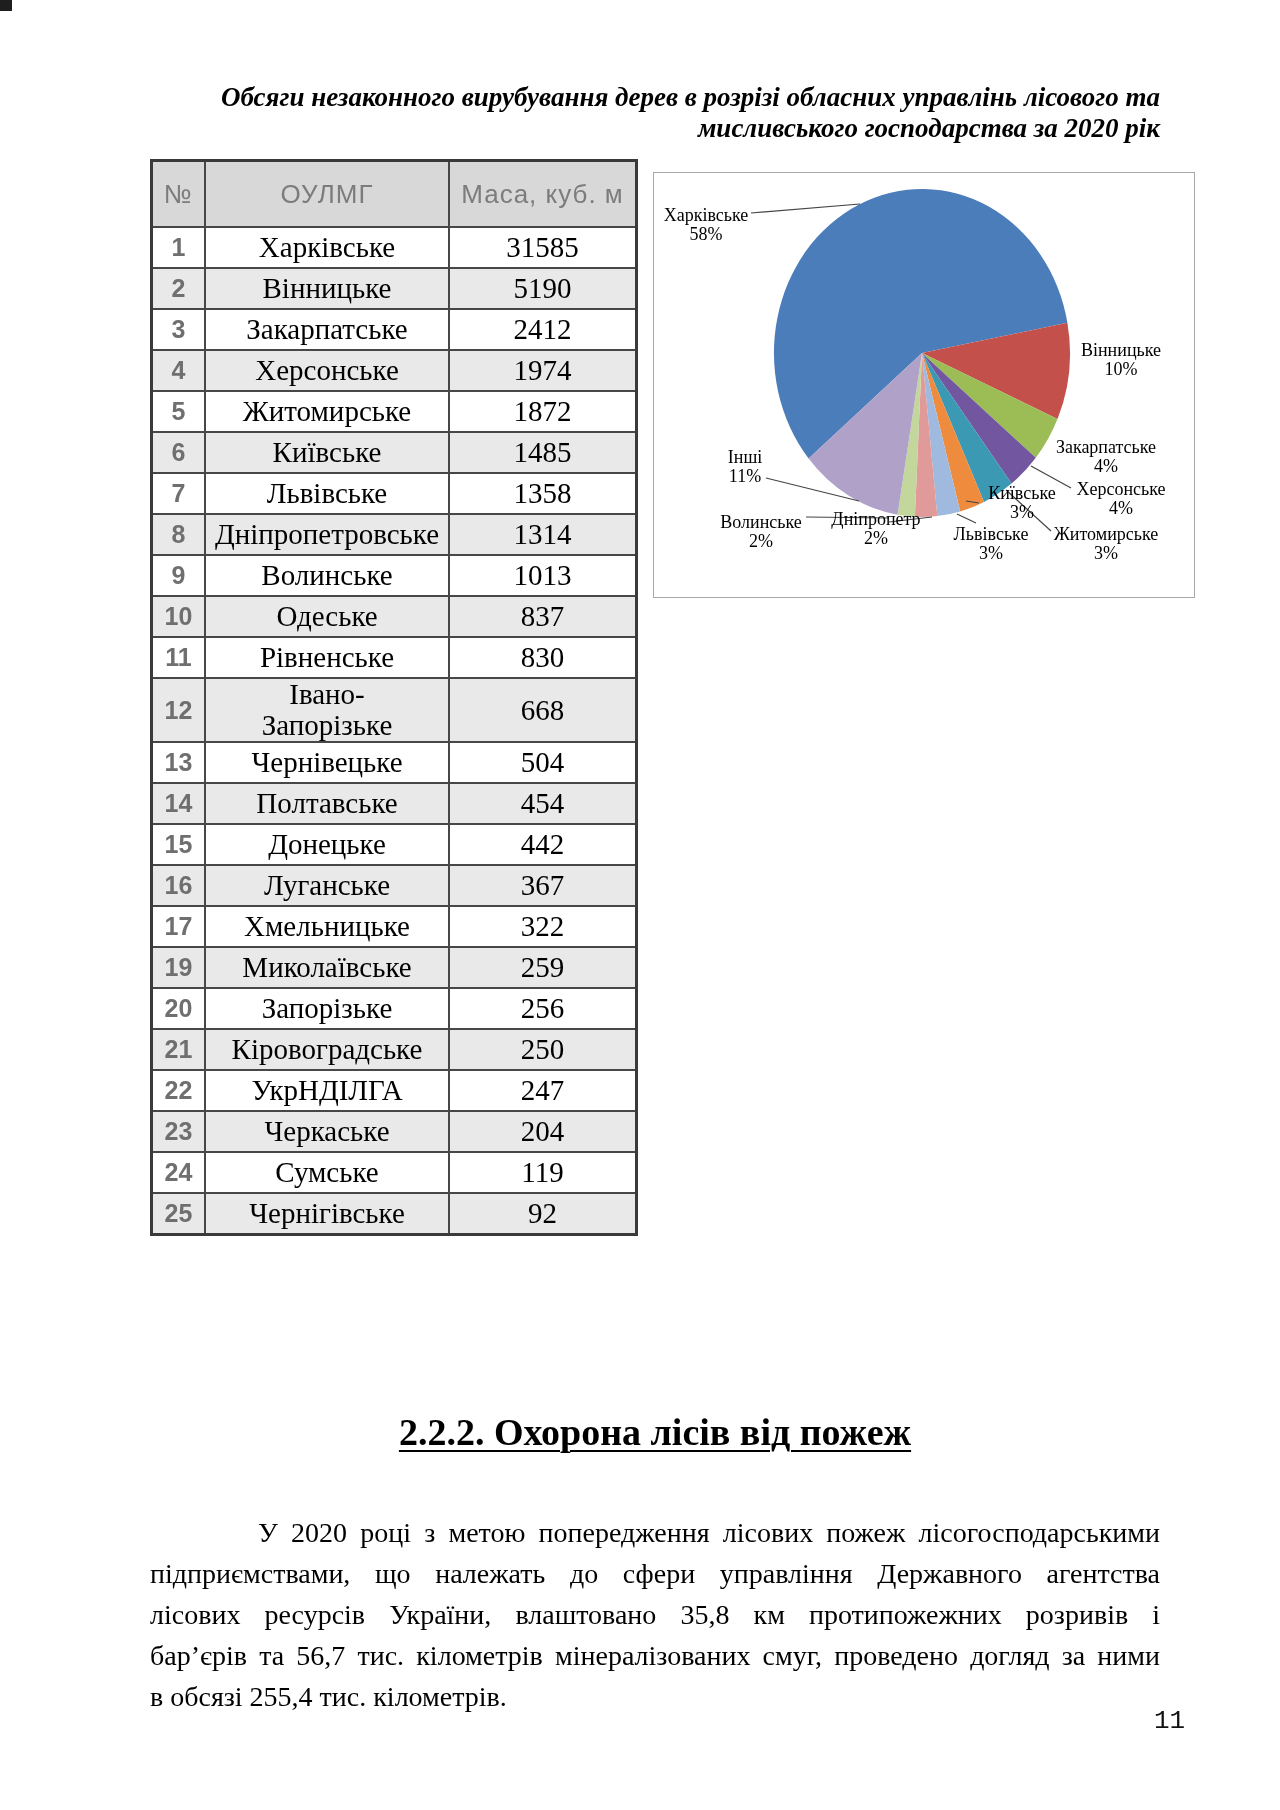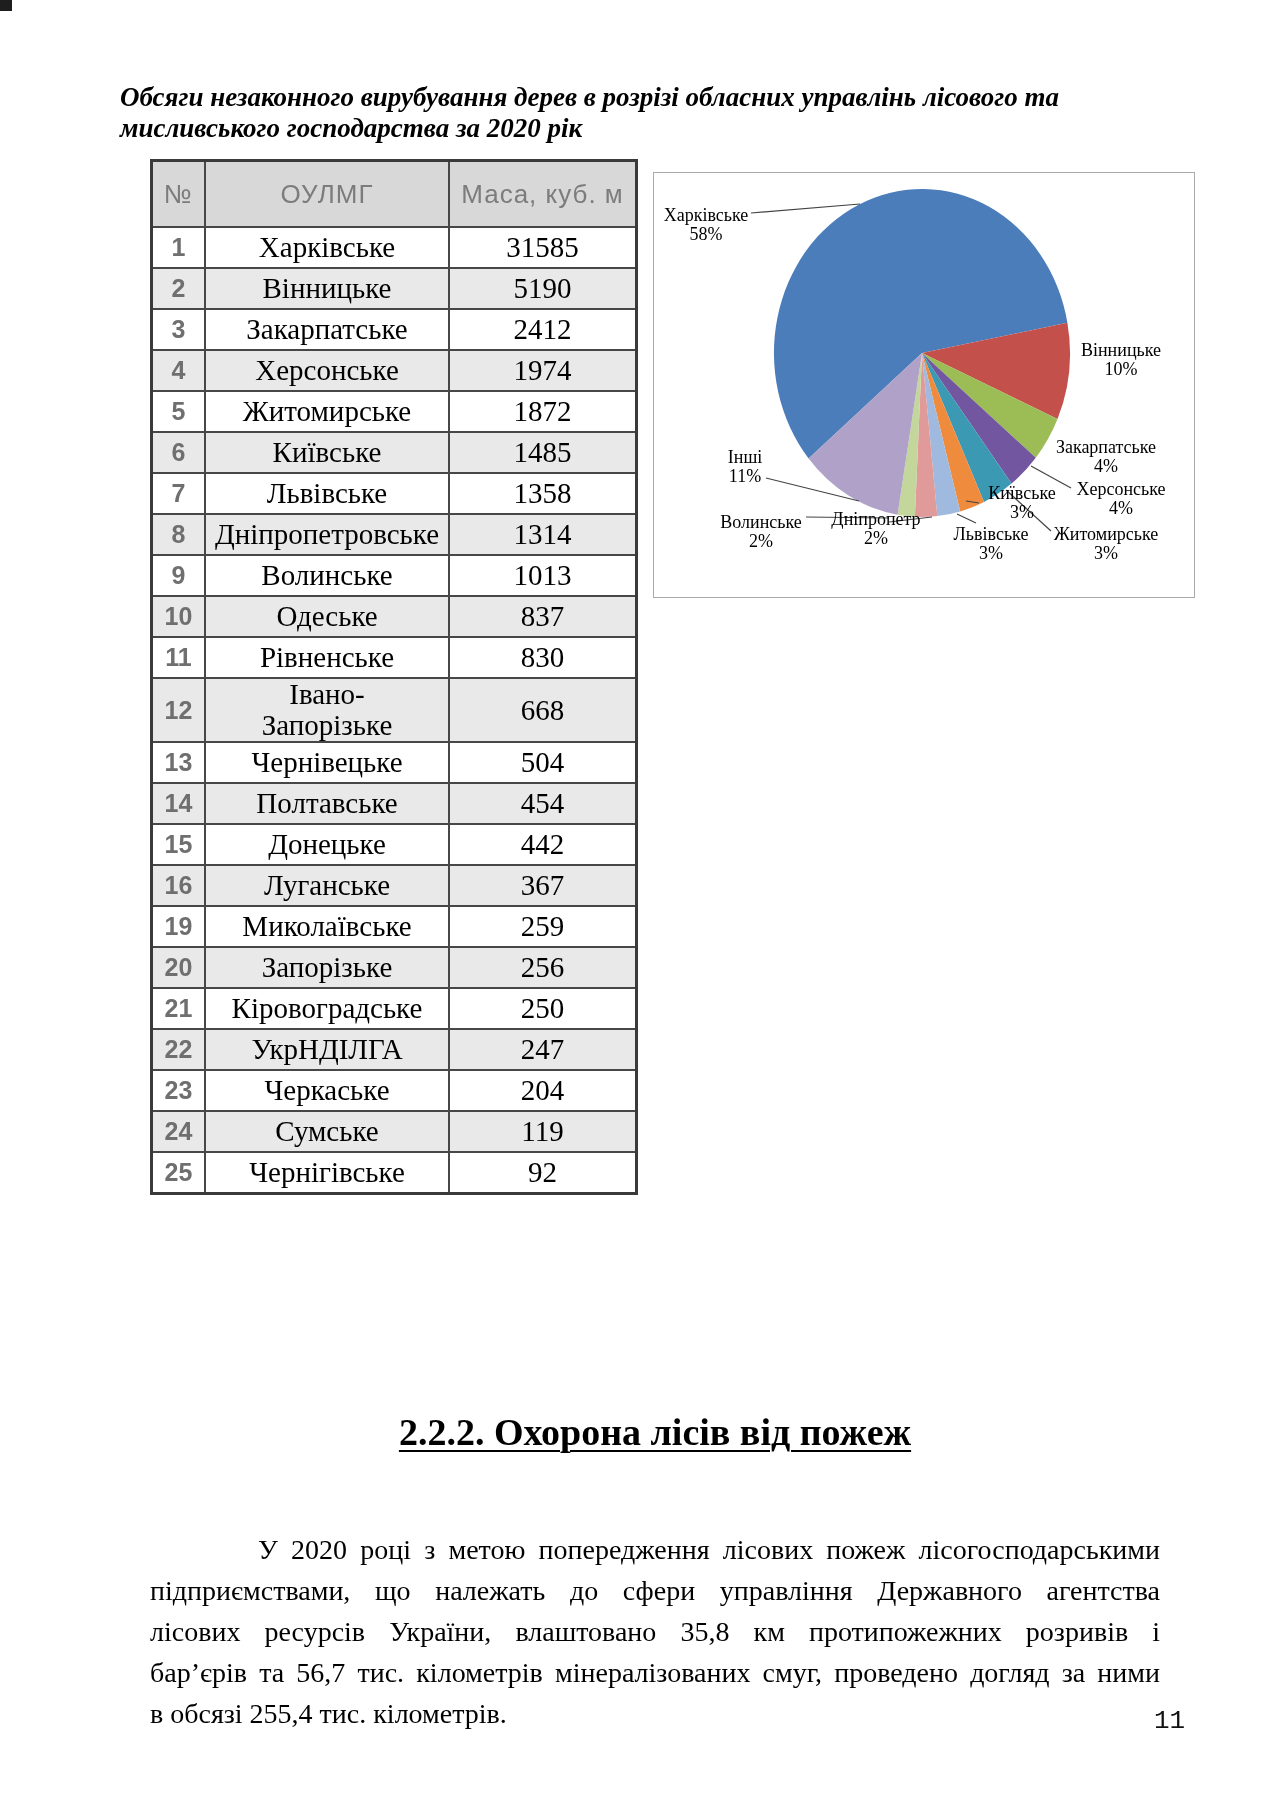--- a/index.html
+++ b/index.html
@@ -1,19 +1,19 @@
 <!DOCTYPE html>
 <html><head>
 <meta charset="utf-8">
 <style>
   html,body{margin:0;padding:0;background:#ffffff;}
   .page{position:relative;width:1280px;height:1810px;background:#ffffff;
         font-family:"Liberation Serif",serif;color:#000;overflow:hidden;}
   .corner-mark{position:absolute;left:0;top:0;width:12px;height:11px;background:#1e1e1e;}
-  .doc-title{position:absolute;left:120px;top:82px;width:1040px;text-align:left;
+  .doc-title{position:absolute;left:120px;top:82px;width:1040px;text-align:right;
              font-size:27px;font-weight:bold;font-style:italic;line-height:31px;}
   
   table.data{position:absolute;left:150px;top:159px;border-collapse:collapse;table-layout:fixed;
              border:3px solid #3a3a3a;background:#fff;}
   table.data th,table.data td{border:2px solid #474747;padding:0;vertical-align:middle;}
   table.data thead th{height:64px;background:#d8d8d8;color:#7c7c7c;
       font-family:"Liberation Sans",sans-serif;font-weight:normal;font-size:26px;letter-spacing:1px;text-align:center;}
   table.data tbody tr{background:#ffffff;}
   table.data tbody tr:nth-child(even){background:#e9e9e9;}
   td.num{width:51px;height:39px;color:#6f6f6f;font-family:"Liberation Sans",sans-serif;
@@ -22,21 +22,21 @@
   td.mass{width:185px;font-size:29px;text-align:center;}
   
   .chart{position:absolute;left:653px;top:172px;width:540px;height:424px;
          border:1px solid #a9a9a9;background:#fff;}
   .chart svg{position:absolute;left:0;top:0;}
   .chart-label{position:absolute;transform:translateX(-50%);text-align:center;
                font-size:18px;line-height:19px;white-space:nowrap;color:#000;}
   
   .section-heading{position:absolute;left:150px;top:1410px;width:1010px;text-align:center;
       font-size:38px;font-weight:bold;text-decoration:underline;text-decoration-thickness:2px;text-underline-offset:5px;}
-  .paragraph{position:absolute;left:150px;top:1512px;width:1010px;font-size:28px;margin-top:17px;}
+  .paragraph{position:absolute;left:150px;top:1512px;width:1010px;font-size:28px;}
   .para-line{text-align:justify;text-align-last:justify;line-height:41px;}
   .para-line.first{text-indent:108px;}
   .para-line.last{text-align-last:left;}
   .page-num{position:absolute;left:1154px;top:1706px;font-family:"Liberation Mono",monospace;
             font-size:26px;color:#111;}
 </style>
 </head>
 <body>
 
 <div class="page">
@@ -130,20 +130,25 @@
         </tr>
         <tr>
           <td class="num">15</td>
           <td class="name">Донецьке</td>
           <td class="mass">442</td>
         </tr>
         <tr>
           <td class="num">16</td>
           <td class="name">Луганське</td>
           <td class="mass">367</td>
+        </tr>
+        <tr>
+          <td class="num">17</td>
+          <td class="name">Хмельницьке</td>
+          <td class="mass">322</td>
         </tr>
         <tr>
           <td class="num">19</td>
           <td class="name">Миколаївське</td>
           <td class="mass">259</td>
         </tr>
         <tr>
           <td class="num">20</td>
           <td class="name">Запорізьке</td>
           <td class="mass">256</td>

